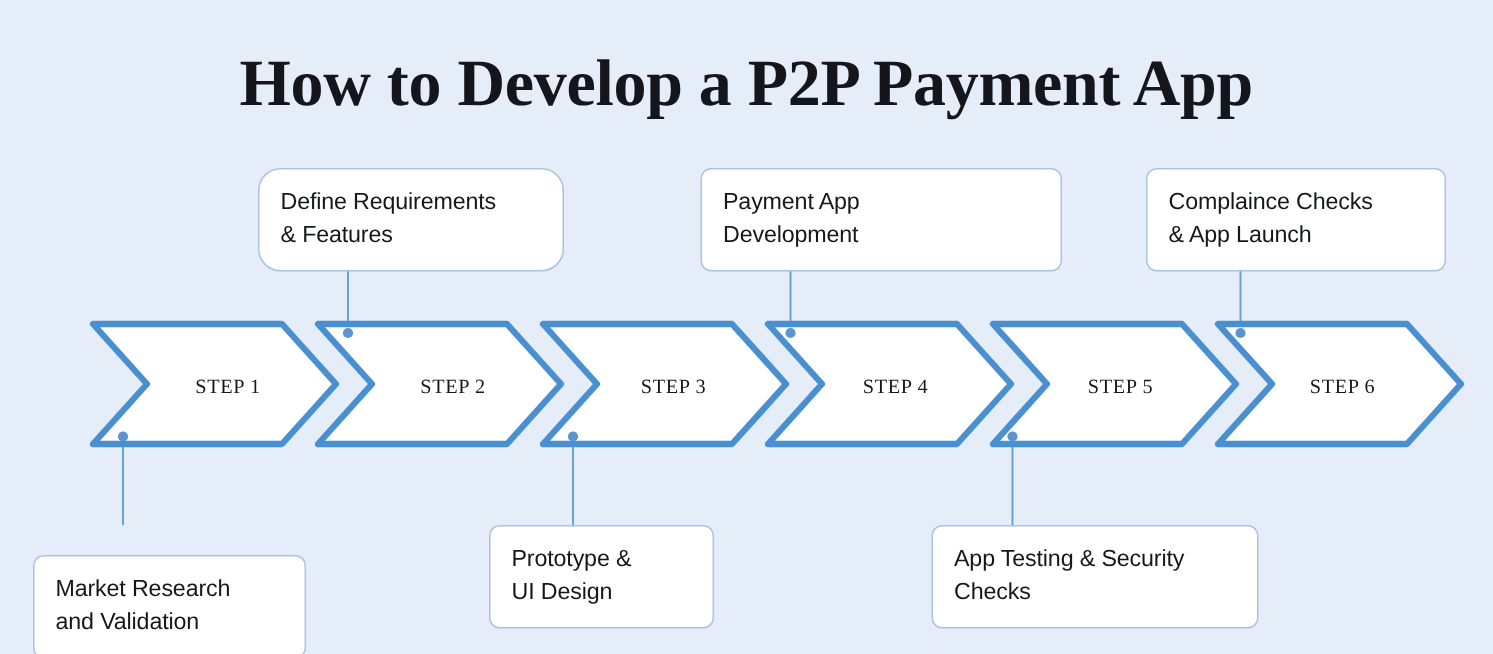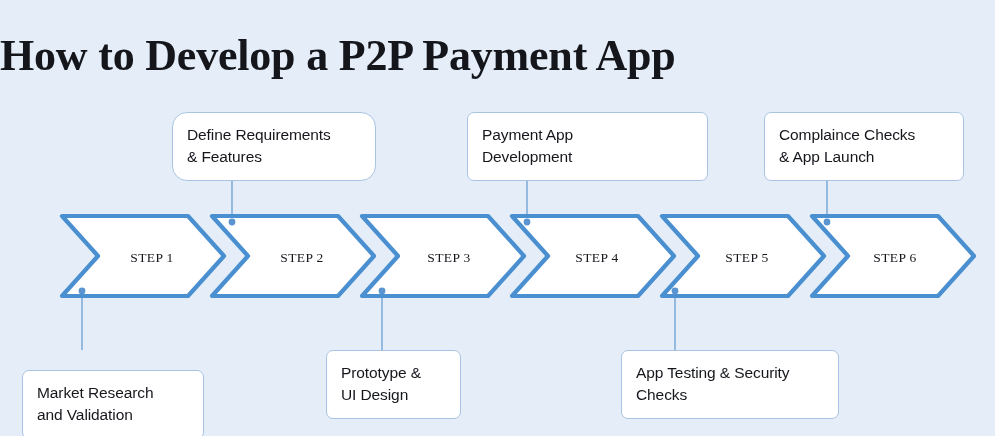--- a/index.html
+++ b/index.html
@@ -18,21 +18,21 @@
     width: 995px;
     height: 436px;
   }
 
   
   .title {
     position: absolute;
     left: 0;
     top: 30px;
     width: 995px;
-    text-align: left;
+    text-align: center;
     font-family: "Liberation Serif", "DejaVu Serif", serif;
     font-size: 44px;
     font-weight: 700;
     letter-spacing: -0.2px;
     color: #14161b;
     white-space: nowrap;
   }
 
   
   .chevron-layer {
@@ -133,21 +133,21 @@
   <div class="callout" style="left:764px; top:112px; width:200px;">
     <span class="ln">Complaince Checks</span>
     <span class="ln">&amp; App Launch</span>
   </div>
 
   <div class="callout" style="left:22px; top:350px; width:182px;margin-top:20px;">
     <span class="ln">Market Research</span>
     <span class="ln">and Validation</span>
   </div>
 
-  <div class="callout" style="left:326px; top:350px; width:135px;">
+  <div class="callout" style="left:326px; top:350px; width:150px;">
     <span class="ln">Prototype &amp;</span>
     <span class="ln">UI Design</span>
   </div>
 
   <div class="callout" style="left:621px; top:350px; width:218px;">
     <span class="ln">App Testing &amp; Security</span>
     <span class="ln">Checks</span>
   </div>
 
 </div>

